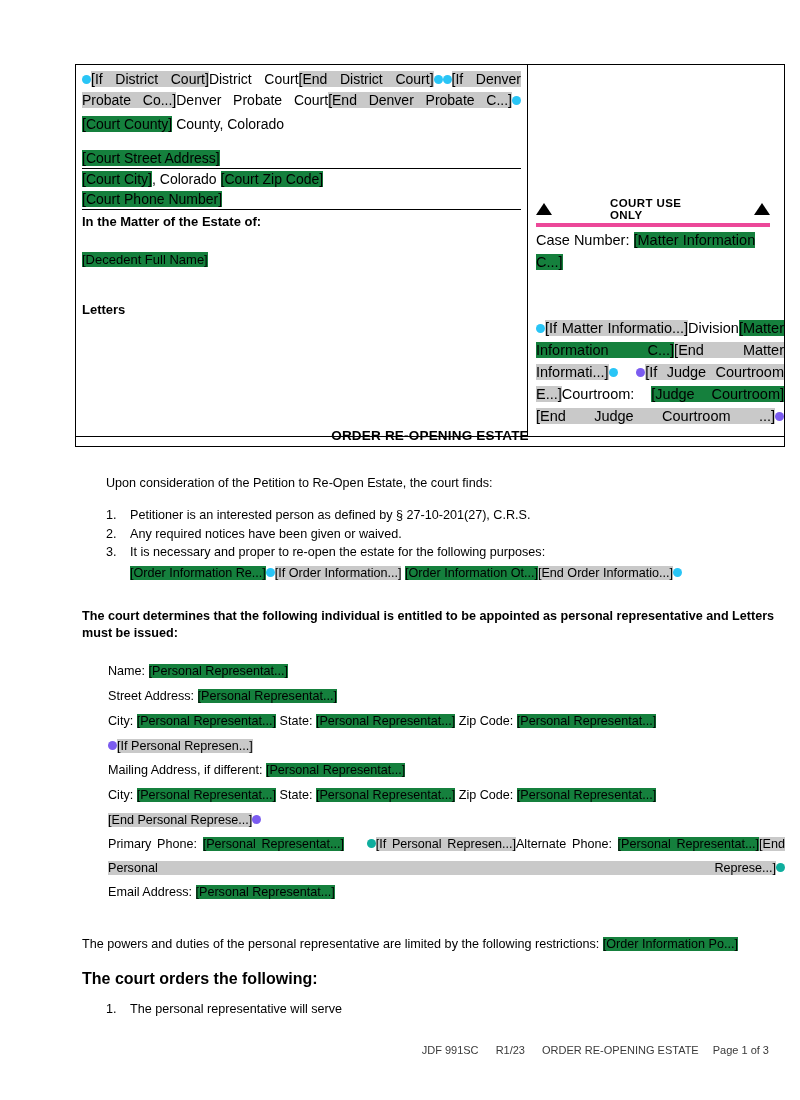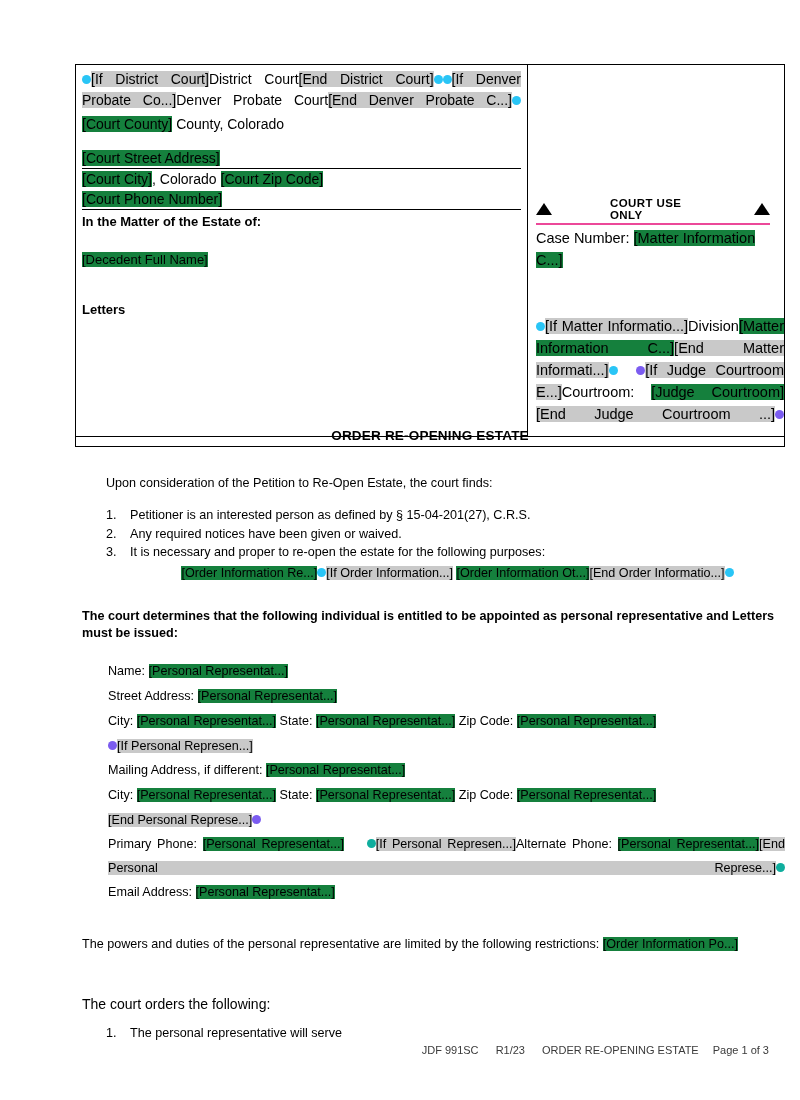--- a/index.html
+++ b/index.html
@@ -29,48 +29,48 @@
   .hr-line{ border-bottom:1px solid #000; }
   .addr-block{ font-size:14px; line-height:20px; padding-top:14px; }
   .addr-line2{ font-size:14px; line-height:20px; }
   .matter-label{ font-weight:bold; font-size:13px; line-height:20px; padding-top:2px; }
   .decedent{ font-weight:normal; font-size:13px; line-height:20px; padding-top:18px; }
   .deceased{ font-weight:bold; font-size:13px; line-height:20px; padding-top:30px; padding-bottom:110px;}
 
   
   .cuo-spacer{ height:132px; }
   .cuo-head{ display:flex; align-items:center; justify-content:center; gap:58px;
-             border-bottom:2px solid #ec4899; padding-bottom:2px; margin-right:14px;}
+             border-bottom:4px solid #ec4899; padding-bottom:2px; margin-right:14px;}
   .tri{ width:0;height:0;border-left:8px solid transparent;border-right:8px solid transparent;border-bottom:12px solid #000; }
   .cuo-title{ font-weight:bold; font-size:11.5px; letter-spacing:.4px; }
   .case-number{ font-size:14.5px; line-height:22px; padding-top:2px; }
   .division-block{ font-size:14.5px; line-height:22px; padding-top:44px; }
 
   
   .title-bar{
     position:absolute; left:75px; top:424px; width:710px; height:23px;
     border:1px solid #000; border-top:none;
     display:flex; align-items:center; justify-content:center;
     font-weight:bold; font-size:13.5px; letter-spacing:.2px;
   }
 
   
   .body{ position:absolute; left:82px; top:470px; width:703px; }
   .p{ font-size:12.6px; line-height:17px;margin-left:24px; }
   .intro{ padding-top:5px; }
   ol.num{ margin:14px 0 0 0; padding-left:38px; }
   ol.num li{ font-size:12.6px; line-height:18.5px; padding-left:10px; }
-  .sub-fill{ margin:2px 0 0 0; font-size:12.6px; line-height:18px;text-align:center; }
+  .sub-fill{ margin:2px 0 0 0; font-size:12.6px; line-height:18px; }
 
   .para-block{ margin-top:26px; font-size:12.6px; line-height:17.5px; font-weight:bold; }
   .fields{ margin-top:16px; padding-left:26px; }
   .fld{ font-size:12.6px; line-height:25px; }
   .fld.tight{ line-height:24px; }
   .powers{ margin-top:30px; font-size:12.6px; line-height:19px; }
-  .orders{ margin-top:42px; font-size:14px; font-weight:normal; }
+  .orders{ margin-top:16px; font-size:16px; font-weight:bold; }
   ol.num2{ margin:12px 0 0 0; padding-left:38px; }
   ol.num2 li{ font-size:12.6px; line-height:18.5px; padding-left:10px; }
 
   
   .hl{ background:#15803d; }
   .gray{ background:#c9c9c9; }
   .dot{ display:inline-block; width:9px; height:9px; border-radius:50%; vertical-align:middle;
         position:relative; top:-1px; }
   .dot.cyan{ background:#29c5f6; }
   .dot.purple{ background:#7b5cf0; }
@@ -127,21 +127,21 @@
 
   <div class="title-bar">
     <span>ORDER RE-OPENING ESTATE</span>
   </div>
 
   <div class="body">
 
     <div class="p intro">Upon consideration of the Petition to Re-Open Estate, the court finds:</div>
 
     <ol class="num">
-      <li>Petitioner is an interested person as defined by § 15-04-201(27), C.R.S.</li>
+      <li>Petitioner is an interested person as defined by § 27-10-201(27), C.R.S.</li>
       <li>Any required notices have been given or waived.</li>
       <li>
         <span>It is necessary and proper to re-open the estate for the following purposes:</span>
         <div class="sub-fill"><span class="hl">[Order Information Re...]</span><span class="dot cyan"></span><span class="gray">[If Order Information...]</span> <span class="hl">[Order Information Ot...]</span><span class="gray">[End Order Informatio...]</span><span class="dot cyan"></span></div>
       </li>
     </ol>
 
     <div class="para-block">The court determines that the following individual is entitled to be appointed as personal representative and Letters must be issued:</div>
 
     <div class="fields">

